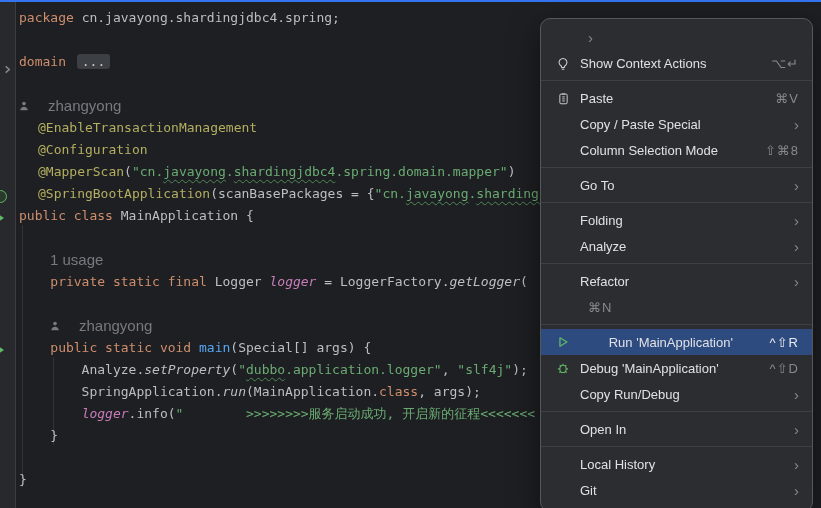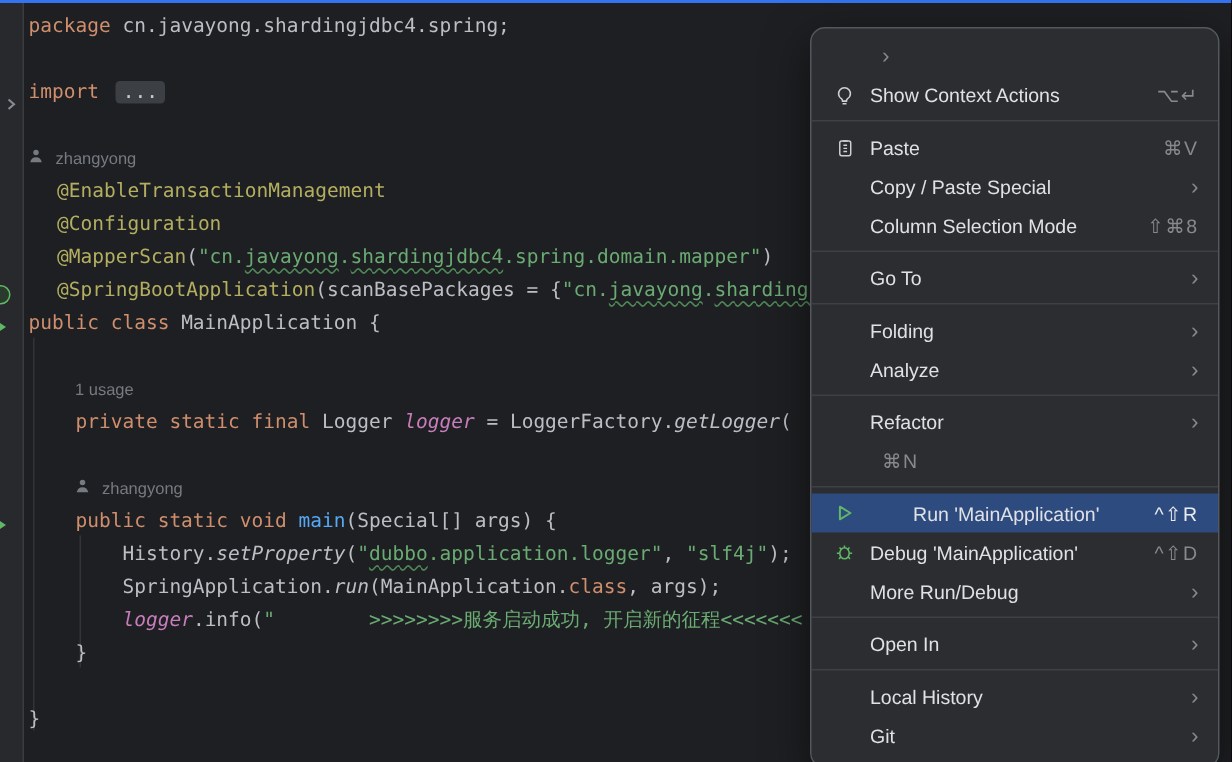--- a/index.html
+++ b/index.html
@@ -16,21 +16,21 @@
   .gut-circle{position:absolute;left:-6px;top:188px;width:11px;height:11px;border:1.5px solid var(--run);border-radius:50%;background:#2a3a2d;}
   .gut-arrow{position:absolute;left:-2px;width:0;height:0;border-left:6px solid var(--run);
              border-top:4px solid transparent;border-bottom:4px solid transparent;}
   .editor{position:absolute;top:2px;left:16px;right:0;bottom:0;padding-top:5px;z-index:1;}
   .line{height:22px;line-height:22px;font-size:13px;color:var(--plain);white-space:pre;padding-left:3px;}
   .kw{color:var(--kw);} .ann{color:var(--ann);margin-left:19px;} .str{color:var(--str);} .cm{color:var(--cm);}
   .fld{color:var(--fld);} .mth{color:var(--mth);} .pl{color:var(--plain);} .it{font-style:italic;}
   .wavy{text-decoration:underline;text-decoration-style:wavy;text-decoration-color:#4f8857;
         text-decoration-thickness:1px;text-underline-offset:3px;}
   .fold-badge{background:#3c3f43;color:#c8cace;border-radius:3px;padding:0 5px;margin-left:3px;}
-  .vision{font-family:"Liberation Sans",sans-serif;font-size:11px;color:#767a81;display:flex;align-items:center;gap:8px;}
+  .vision{font-family:"Liberation Sans",sans-serif;font-size:15px;color:#767a81;display:flex;align-items:center;gap:19px;}
   .guide{position:absolute;width:1px;background:#313439;z-index:1;}
   
   .menu{position:absolute;left:540px;top:18px;width:273px;background:var(--menu-bg);
         border:1px solid #54575c;border-radius:10px;box-shadow:0 10px 30px rgba(0,0,0,.5);
         padding:5px 0 8px;font-family:"Liberation Sans",sans-serif;z-index:10;box-sizing:border-box;}
   .mi{height:26px;display:flex;align-items:center;padding:0 13px;color:var(--menu-fg);font-size:13px;cursor:default;}
   .mi .ic{width:18px;flex:0 0 18px;margin-right:8px;display:flex;align-items:center;justify-content:center;}
   .mi .lbl{flex:1;white-space:nowrap;overflow:hidden;}
   .mi .sc{color:var(--menu-dim);font-size:13px;letter-spacing:1px;margin-left:8px;}
   .mi .chev{color:var(--menu-dim);font-size:15px;margin-left:8px;line-height:1;}
@@ -55,41 +55,41 @@
     <span class="gut-arrow" style="top:344px"></span>
   </div>
 
   <div class="guide" style="left:22px;top:225px;height:262px"></div>
   <div class="guide" style="left:53px;top:357px;height:88px"></div>
 
   <div class="editor">
     <div>
         <div class="line"><span class="kw">package </span><span class="pl">cn.javayong.shardingjdbc4.spring;</span></div>
         <div class="line"></div>
-        <div class="line"><span class="kw">import </span><span class="fold-badge">...</span></div>
+        <div class="line"><span class="kw">domain </span><span class="fold-badge">...</span></div>
         <div class="line"></div>
         <div class="line vision" style="padding-left: 3px;"><span><svg width="10" height="10" viewBox="0 0 12 12" fill="#767a81">
               <circle cx="6" cy="3.1" r="2.2"></circle>
               <path d="M1.4 11c.4-2.6 2.2-4.1 4.6-4.1s4.2 1.5 4.6 4.1z"></path>
             </svg></span><span>zhangyong</span></div>
         <div class="line"><span class="ann">@EnableTransactionManagement</span></div>
         <div class="line"><span class="ann">@Configuration</span></div>
         <div class="line"><span class="ann">@MapperScan</span><span class="pl">(</span><span class="str">"cn.</span><span class="str wavy">javayong</span><span class="str">.</span><span class="str wavy">shardingjdbc4</span><span class="str">.spring.domain.mapper"</span><span class="pl">)</span></div>
         <div class="line"><span class="ann">@SpringBootApplication</span><span class="pl">(scanBasePackages = {</span><span class="str">"cn.</span><span class="str wavy">javayong</span><span class="str">.</span><span class="str wavy">shardingjd</span></div>
         <div class="line"><span class="kw">public class </span><span class="pl">MainApplication {</span></div>
         <div class="line"></div>
         <div class="line vision" style="padding-left: 34px;"><span>1 usage</span></div>
         <div class="line"><span class="pl">    </span><span class="kw">private static final </span><span class="pl">Logger </span><span class="fld it">logger</span><span class="pl"> = LoggerFactory.</span><span class="pl it">getLogger</span><span class="pl">(</span></div>
         <div class="line"></div>
         <div class="line vision" style="padding-left: 34px;"><span><svg width="10" height="10" viewBox="0 0 12 12" fill="#767a81">
               <circle cx="6" cy="3.1" r="2.2"></circle>
               <path d="M1.4 11c.4-2.6 2.2-4.1 4.6-4.1s4.2 1.5 4.6 4.1z"></path>
             </svg></span><span>zhangyong</span></div>
         <div class="line"><span class="kw">    public static void </span><span class="mth">main</span><span class="pl">(Special[] args) {</span></div>
-        <div class="line"><span class="pl">        History.</span><span class="pl it">setProperty</span><span class="pl">(</span><span class="str">"</span><span class="str wavy">dubbo</span><span class="str">.application.logger"</span><span class="pl">, </span><span class="str">"slf4j"</span><span class="pl">);</span></div>
+        <div class="line"><span class="pl">        Analyze.</span><span class="pl it">setProperty</span><span class="pl">(</span><span class="str">"</span><span class="str wavy">dubbo</span><span class="str">.application.logger"</span><span class="pl">, </span><span class="str">"slf4j"</span><span class="pl">);</span></div>
         <div class="line"><span class="pl">        SpringApplication.</span><span class="pl it">run</span><span class="pl">(MainApplication.</span><span class="kw">class</span><span class="pl">, args);</span></div>
         <div class="line"><span class="pl">        </span><span class="fld it">logger</span><span class="pl">.info(</span><span class="str">"        &gt;&gt;&gt;&gt;&gt;&gt;&gt;&gt;服务启动成功, 开启新的征程&lt;&lt;&lt;&lt;&lt;&lt;&lt;</span></div>
         <div class="line"><span class="pl">    }</span></div>
         <div class="line"></div>
         <div class="line"><span class="pl">}</span></div>
       </div>
   </div>
 
   <div class="menu" id="ctx-menu">
       <div class="mi">
@@ -169,21 +169,21 @@
           <svg width="14" height="14" viewBox="0 0 16 16" fill="none" stroke="#5fb865" stroke-width="1.2">
             <ellipse cx="8" cy="9" rx="3.6" ry="4.2"></ellipse>
             <path d="M8 4.8V3M5.6 6 4.2 4.6M10.4 6l1.4-1.4M4.4 9H2.2M13.8 9h-2.2M5.2 11.8 3.8 13.2M10.8 11.8l1.4 1.4"></path>
           </svg>
         </span>
         <span class="lbl">Debug 'MainApplication'</span>
         <span class="sc">^⇧D</span>
       </div>
       <div class="mi">
         <span class="ic"></span>
-        <span class="lbl">More Run/Debug</span>
+        <span class="lbl">Copy Run/Debug</span>
         <span class="chev">›</span>
       </div>
       <div class="msep"></div>
       <div class="mi">
         <span class="ic"></span>
         <span class="lbl">Open In</span>
         <span class="chev">›</span>
       </div>
       <div class="msep"></div>
       <div class="mi">

